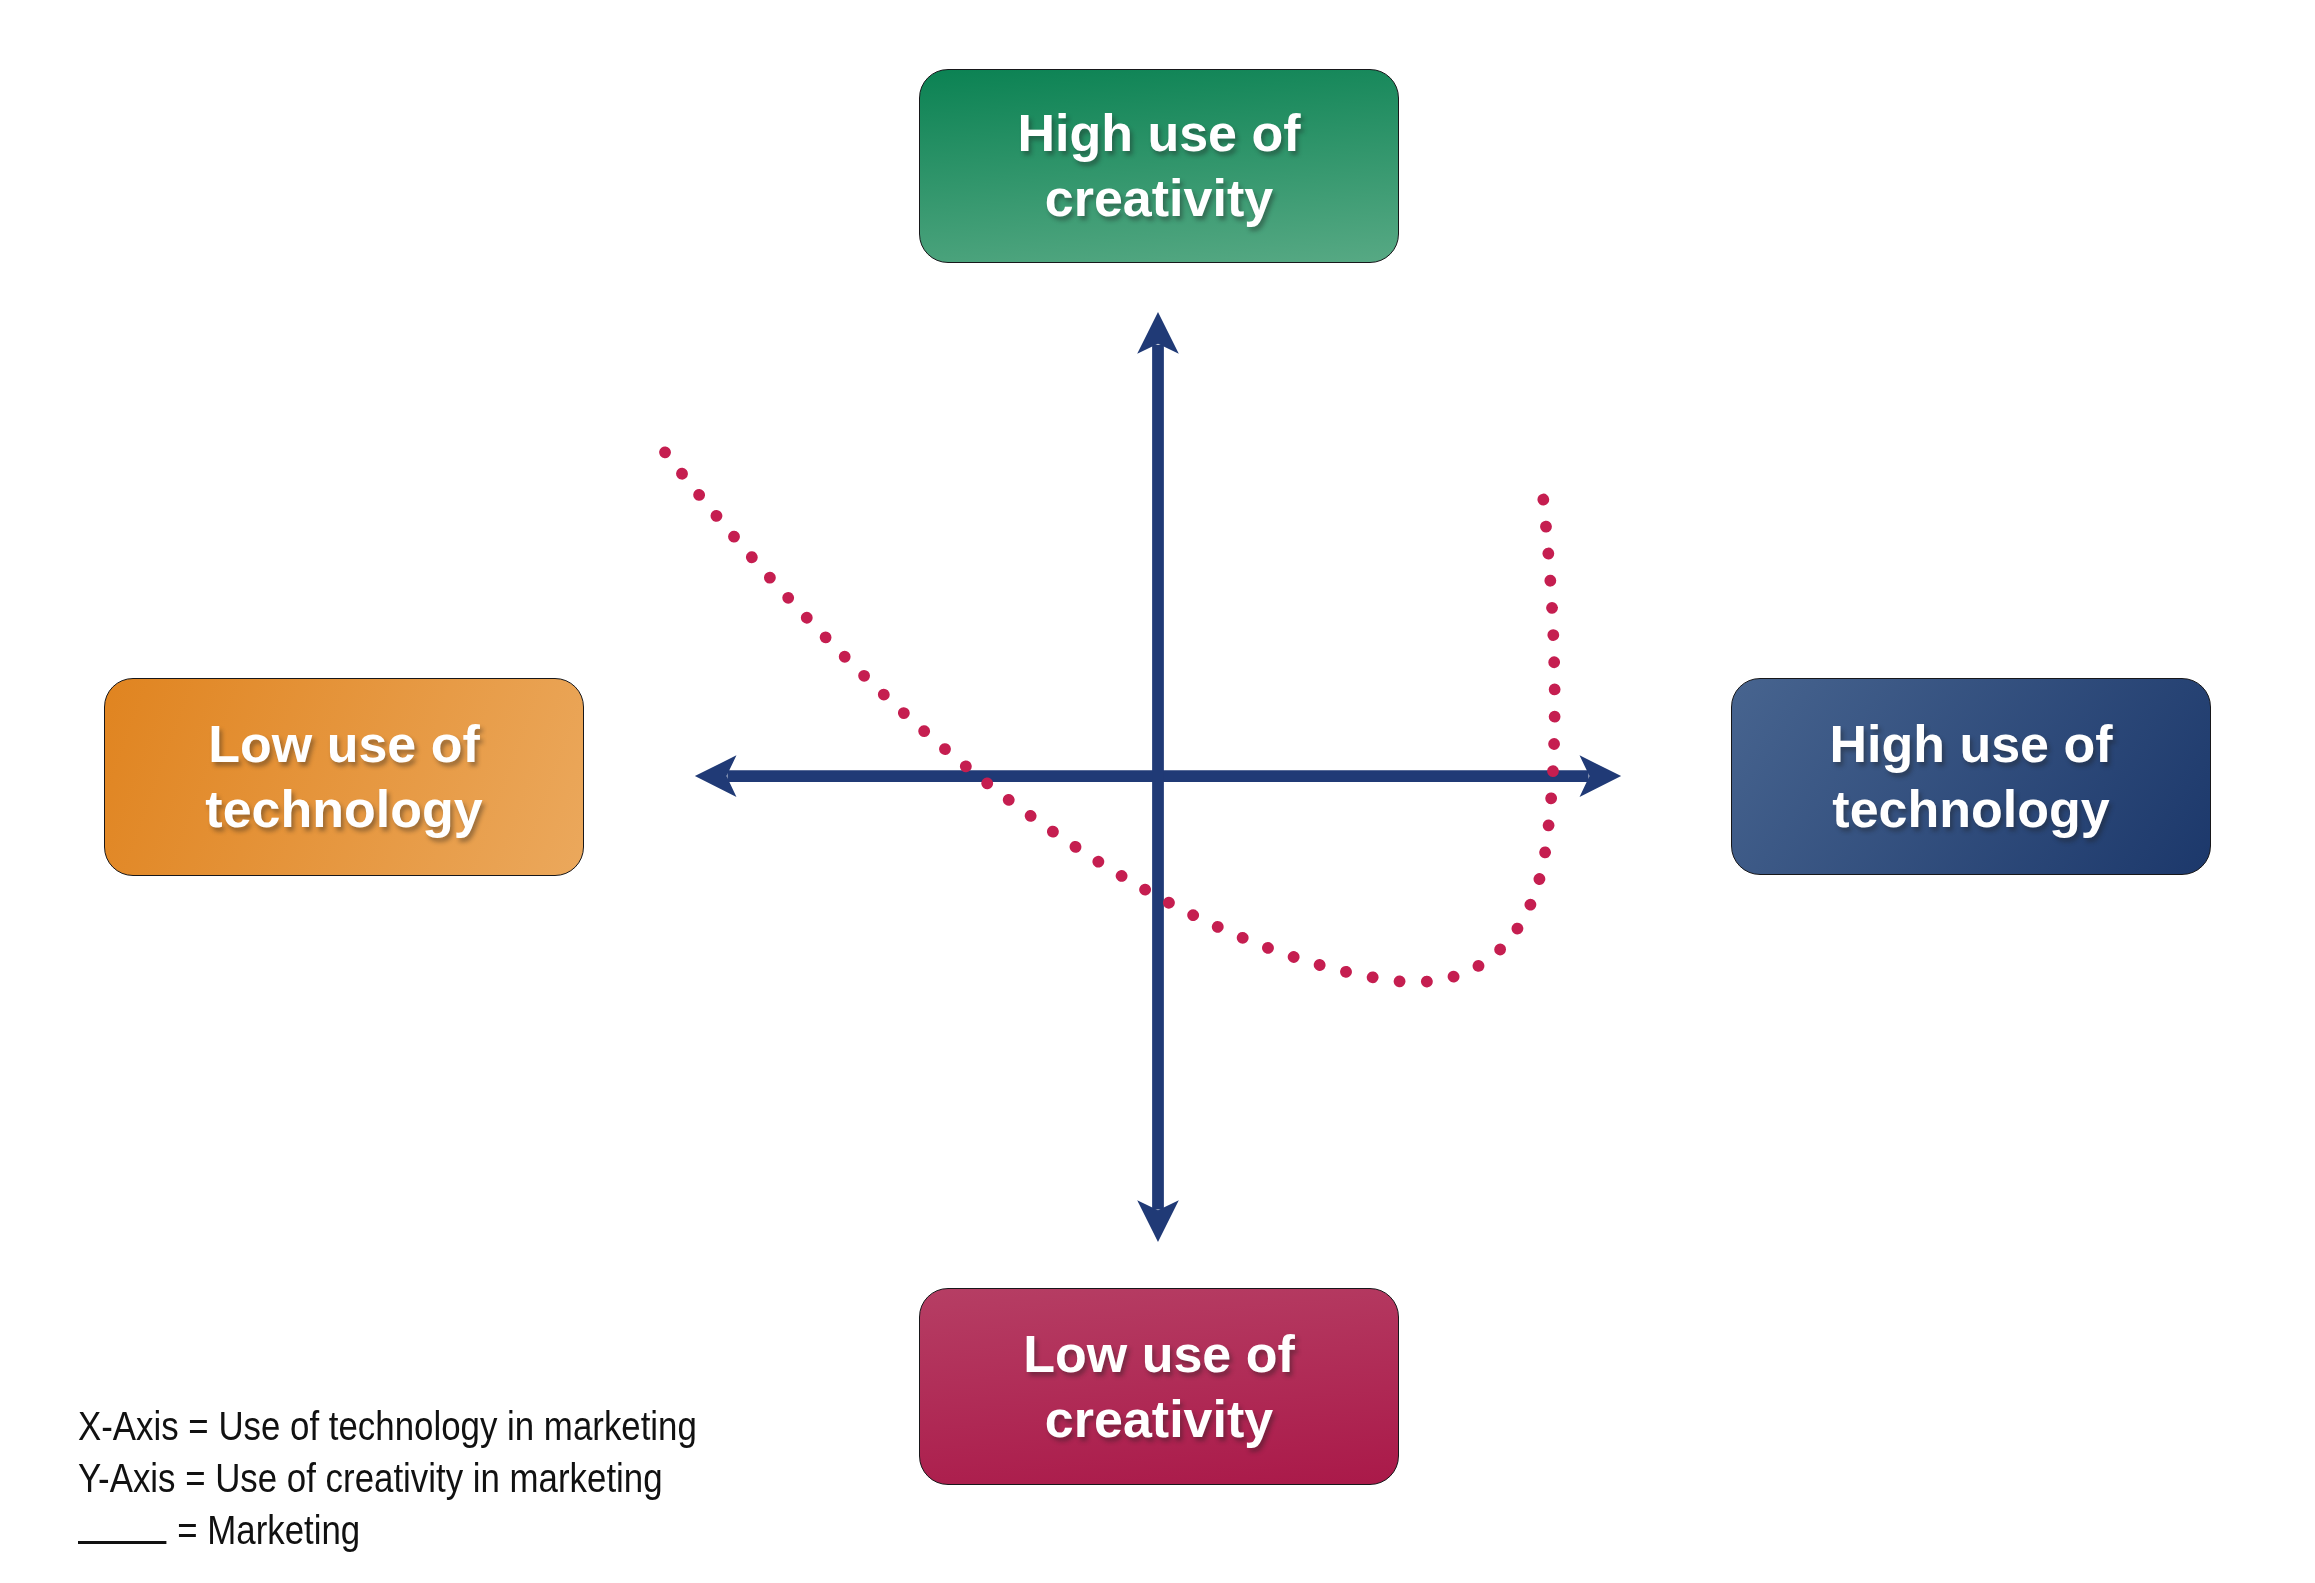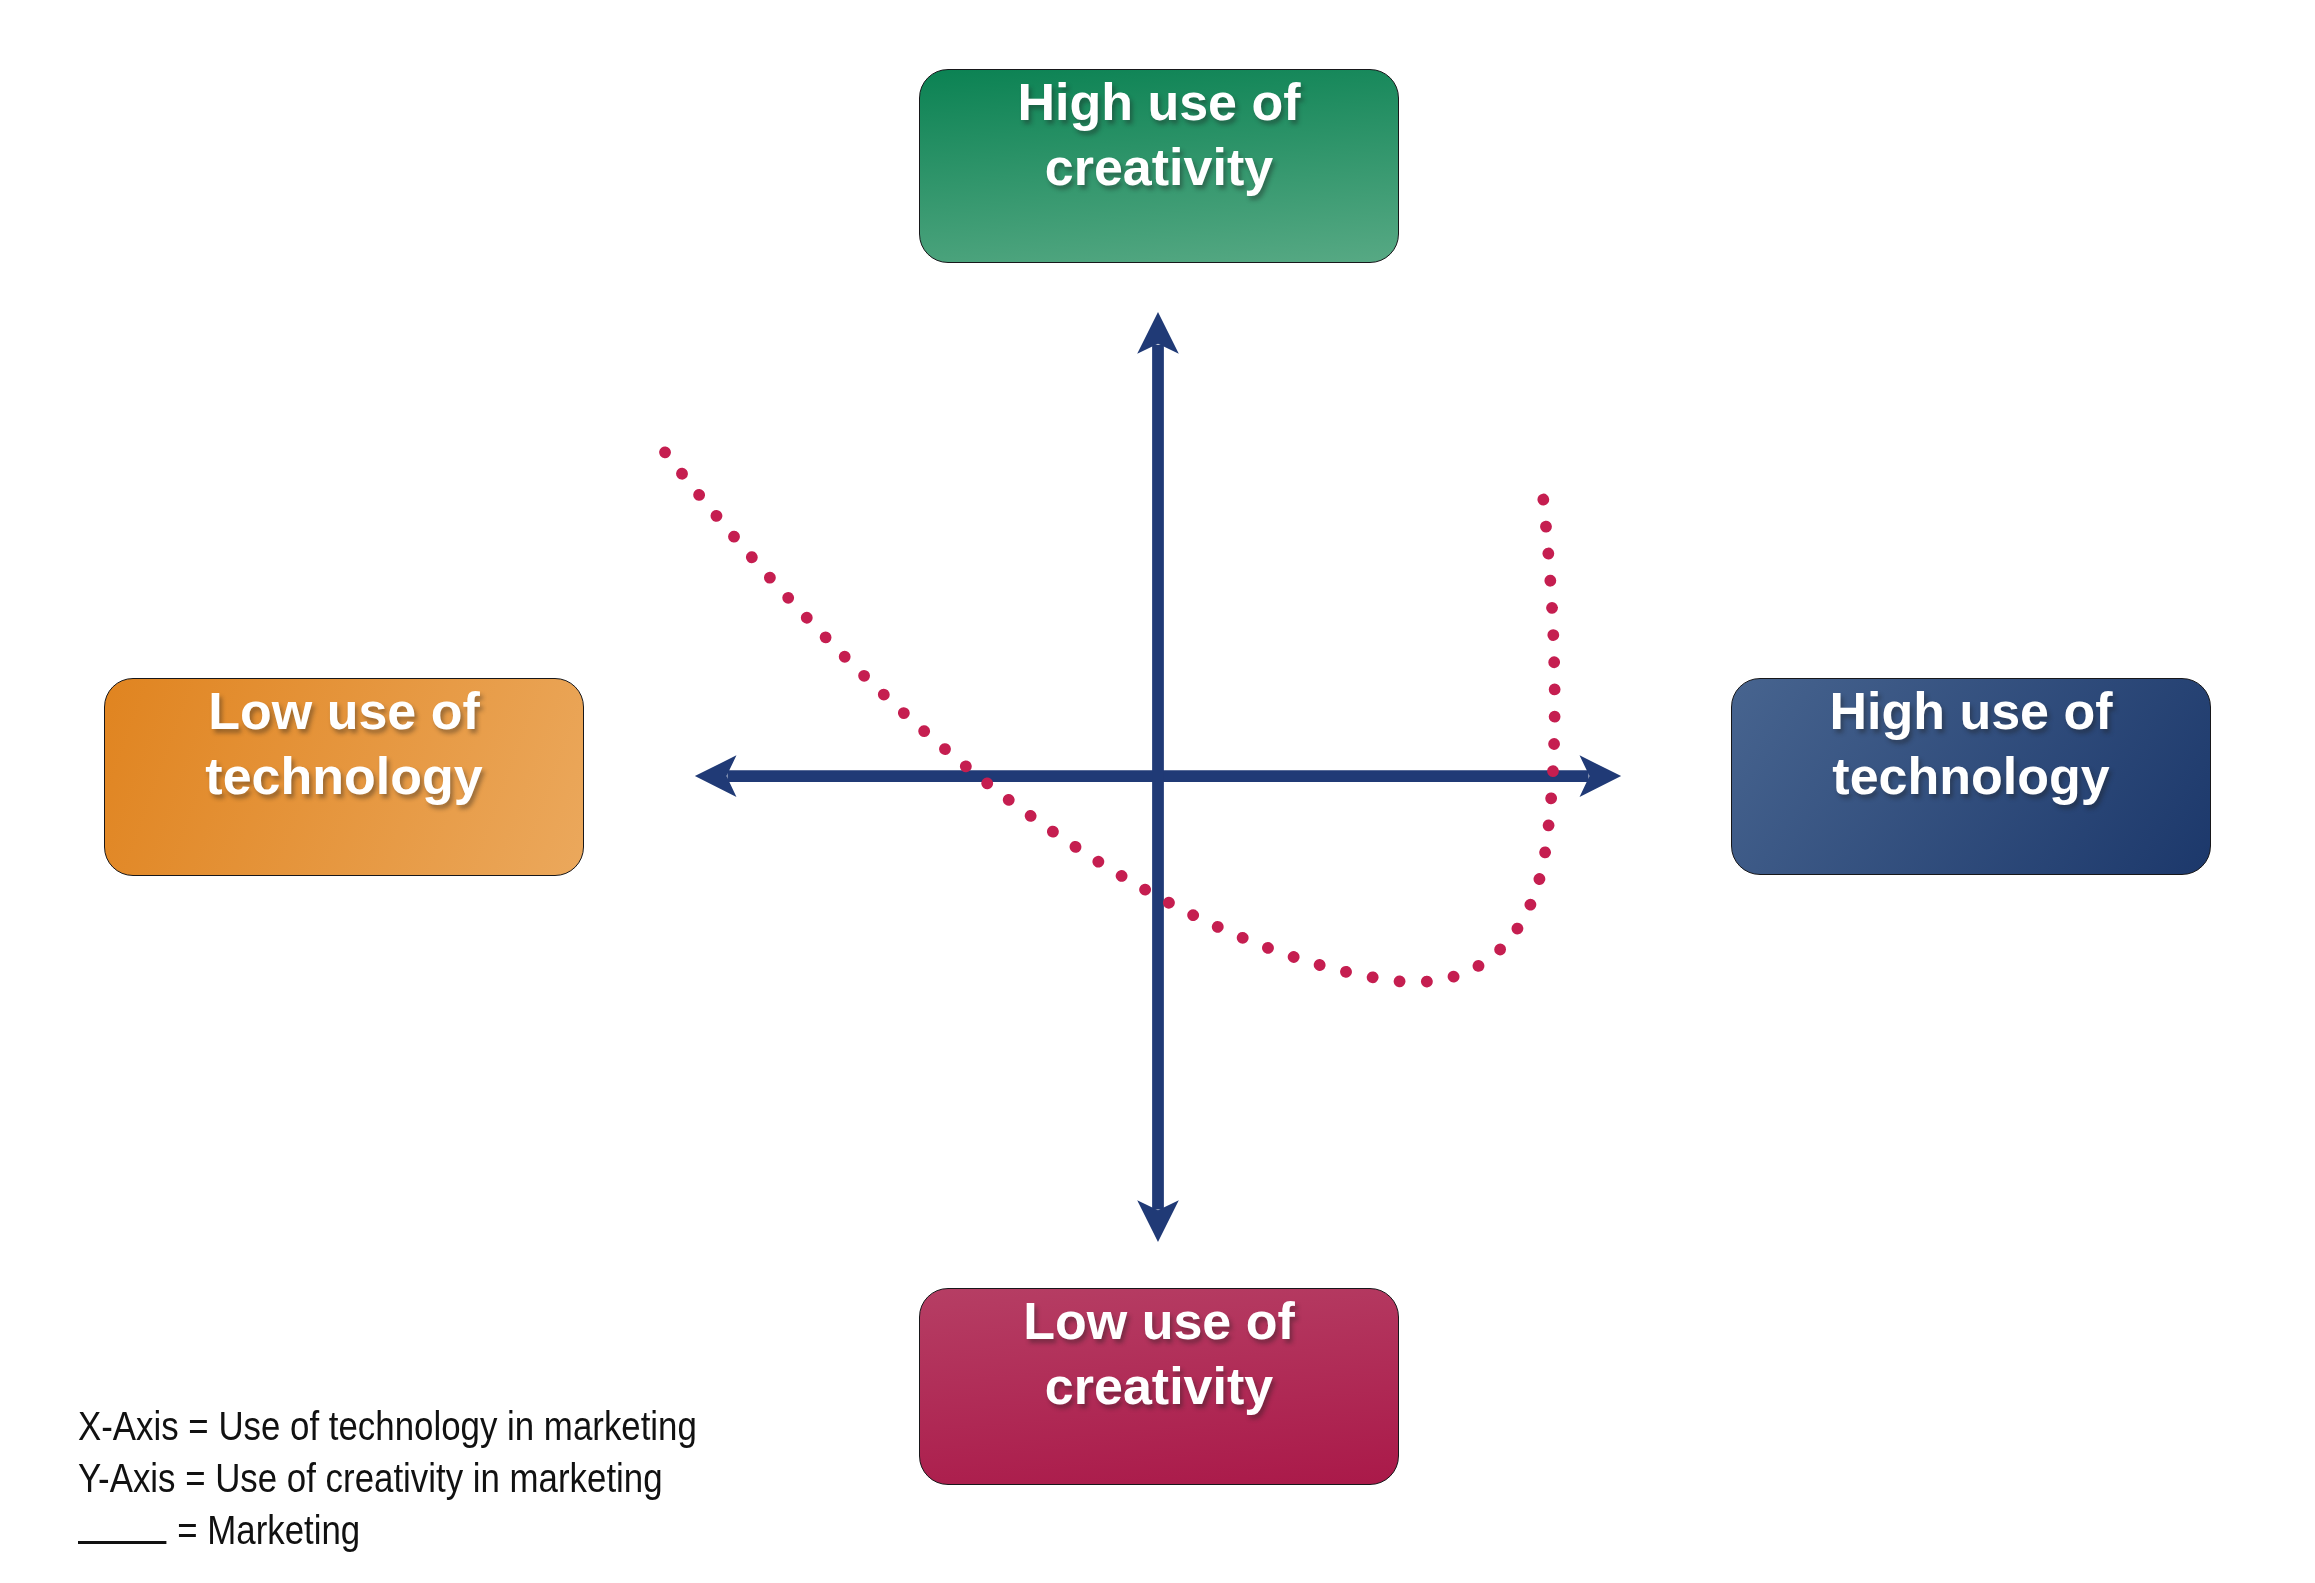--- a/index.html
+++ b/index.html
@@ -14,21 +14,21 @@
   .fig-svg {
     position: absolute;
     left: 0; top: 0;
     width: 2316px; height: 1583px;
   }
   .qbox {
     position: absolute;
     border: 1.8px solid #17171a;
     border-radius: 29px;
     display: flex;
-    align-items: flex-start;
+    align-items: center;
     justify-content: center;
     box-sizing: border-box;
   }
   .qbox span {
     display: block;
     white-space: pre-line;
     text-align: center;
     color: #ffffff;
     font-size: 52px;
     font-weight: bold;

